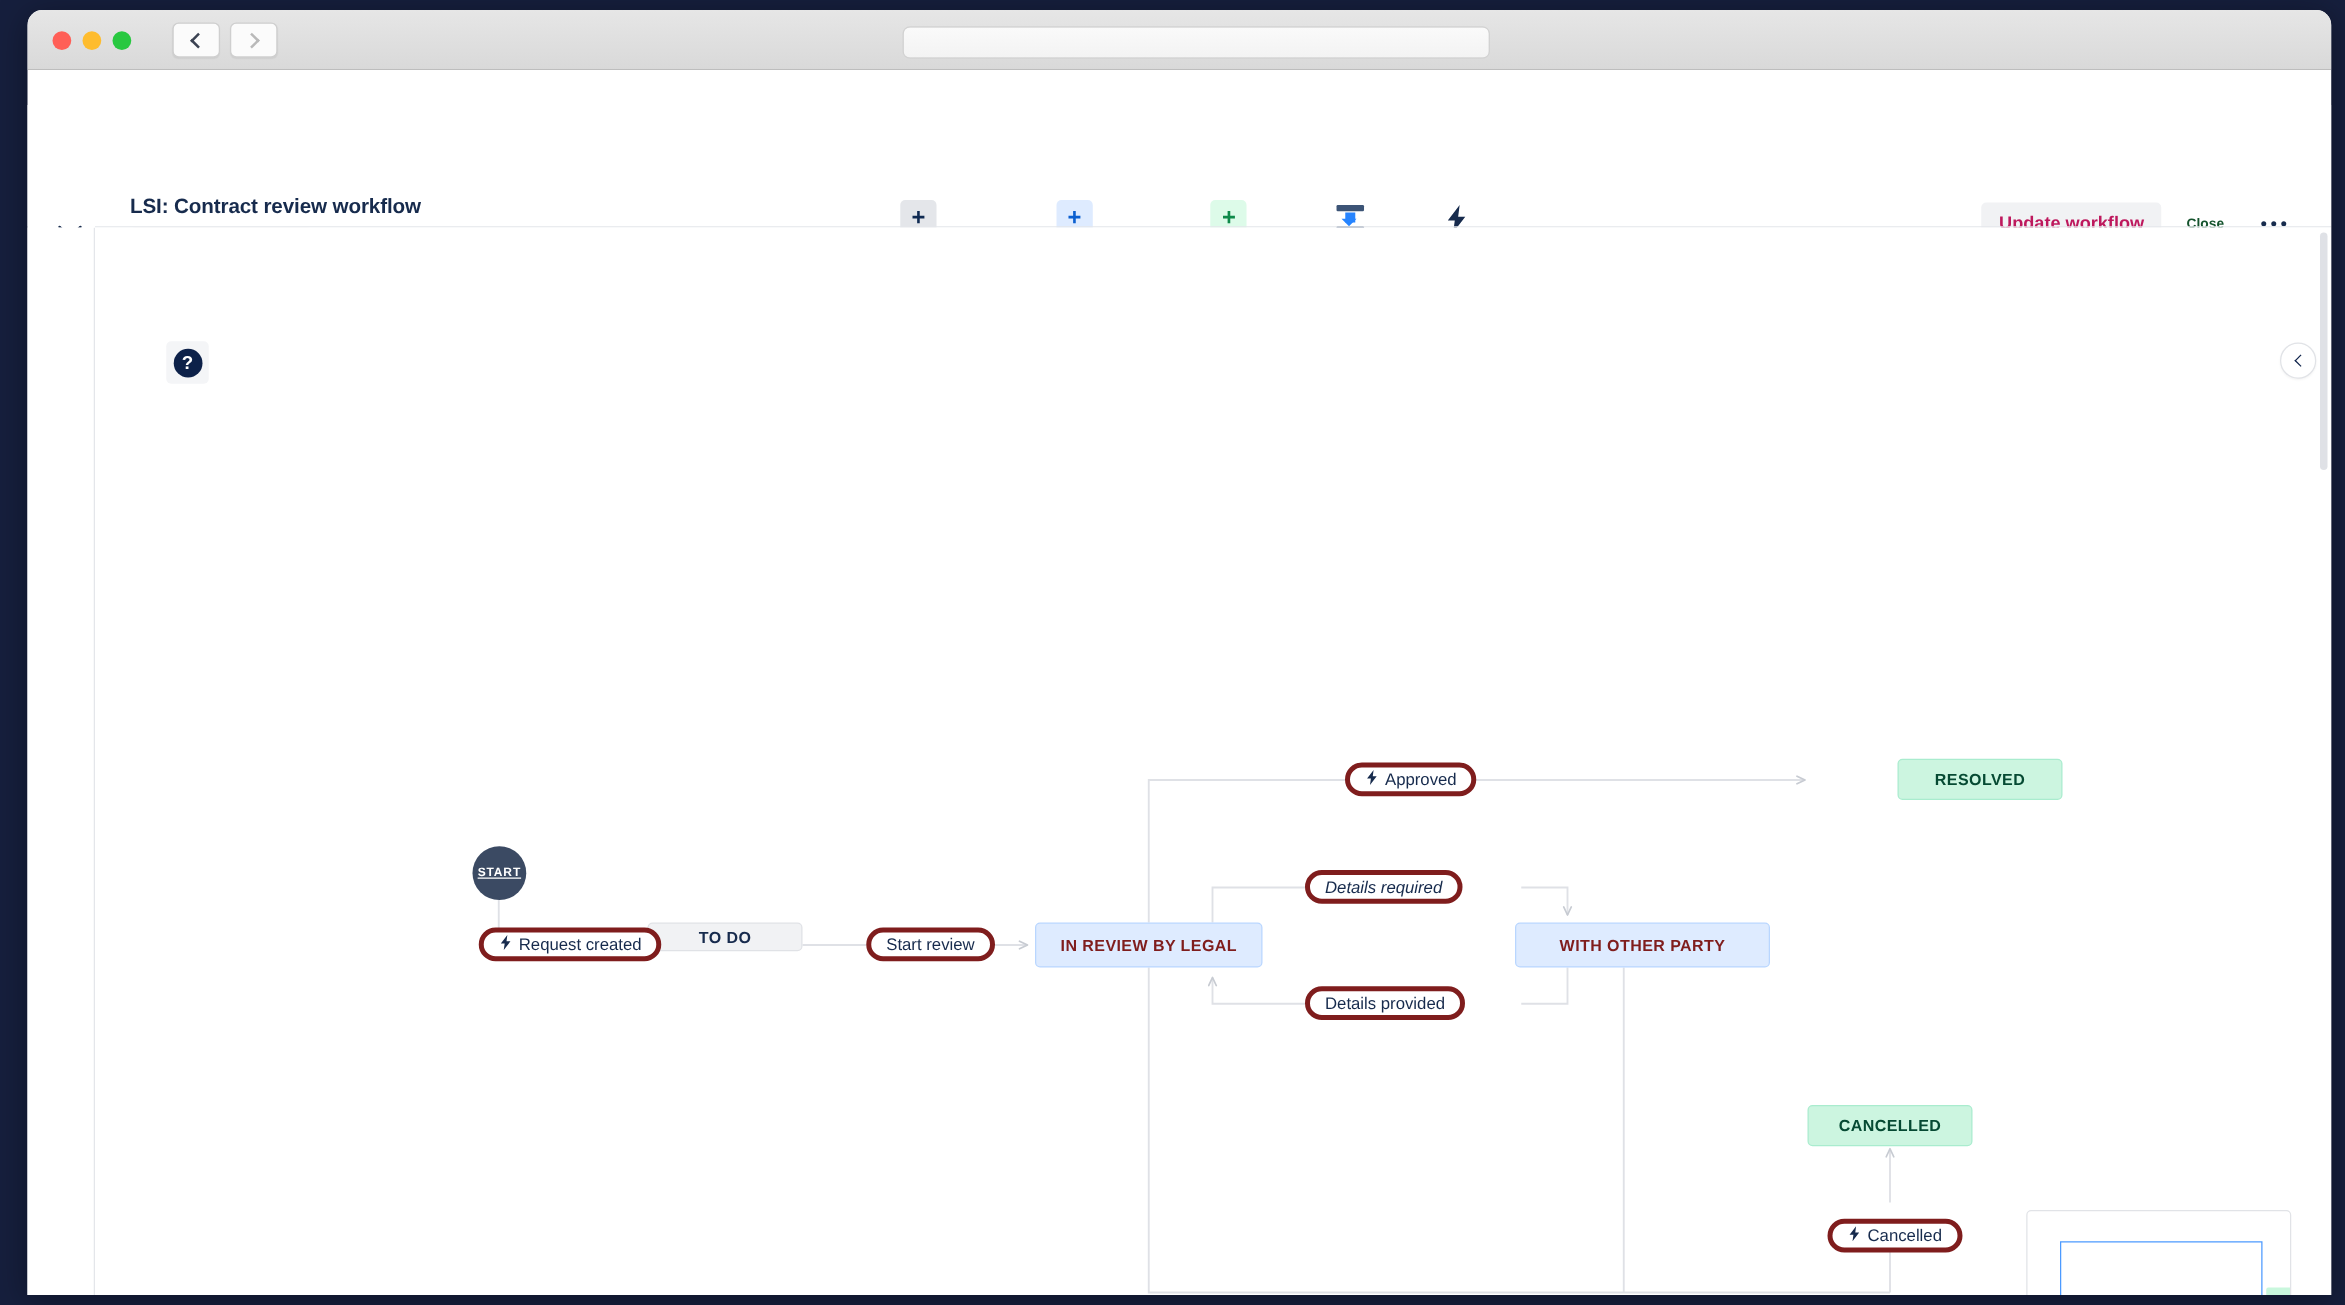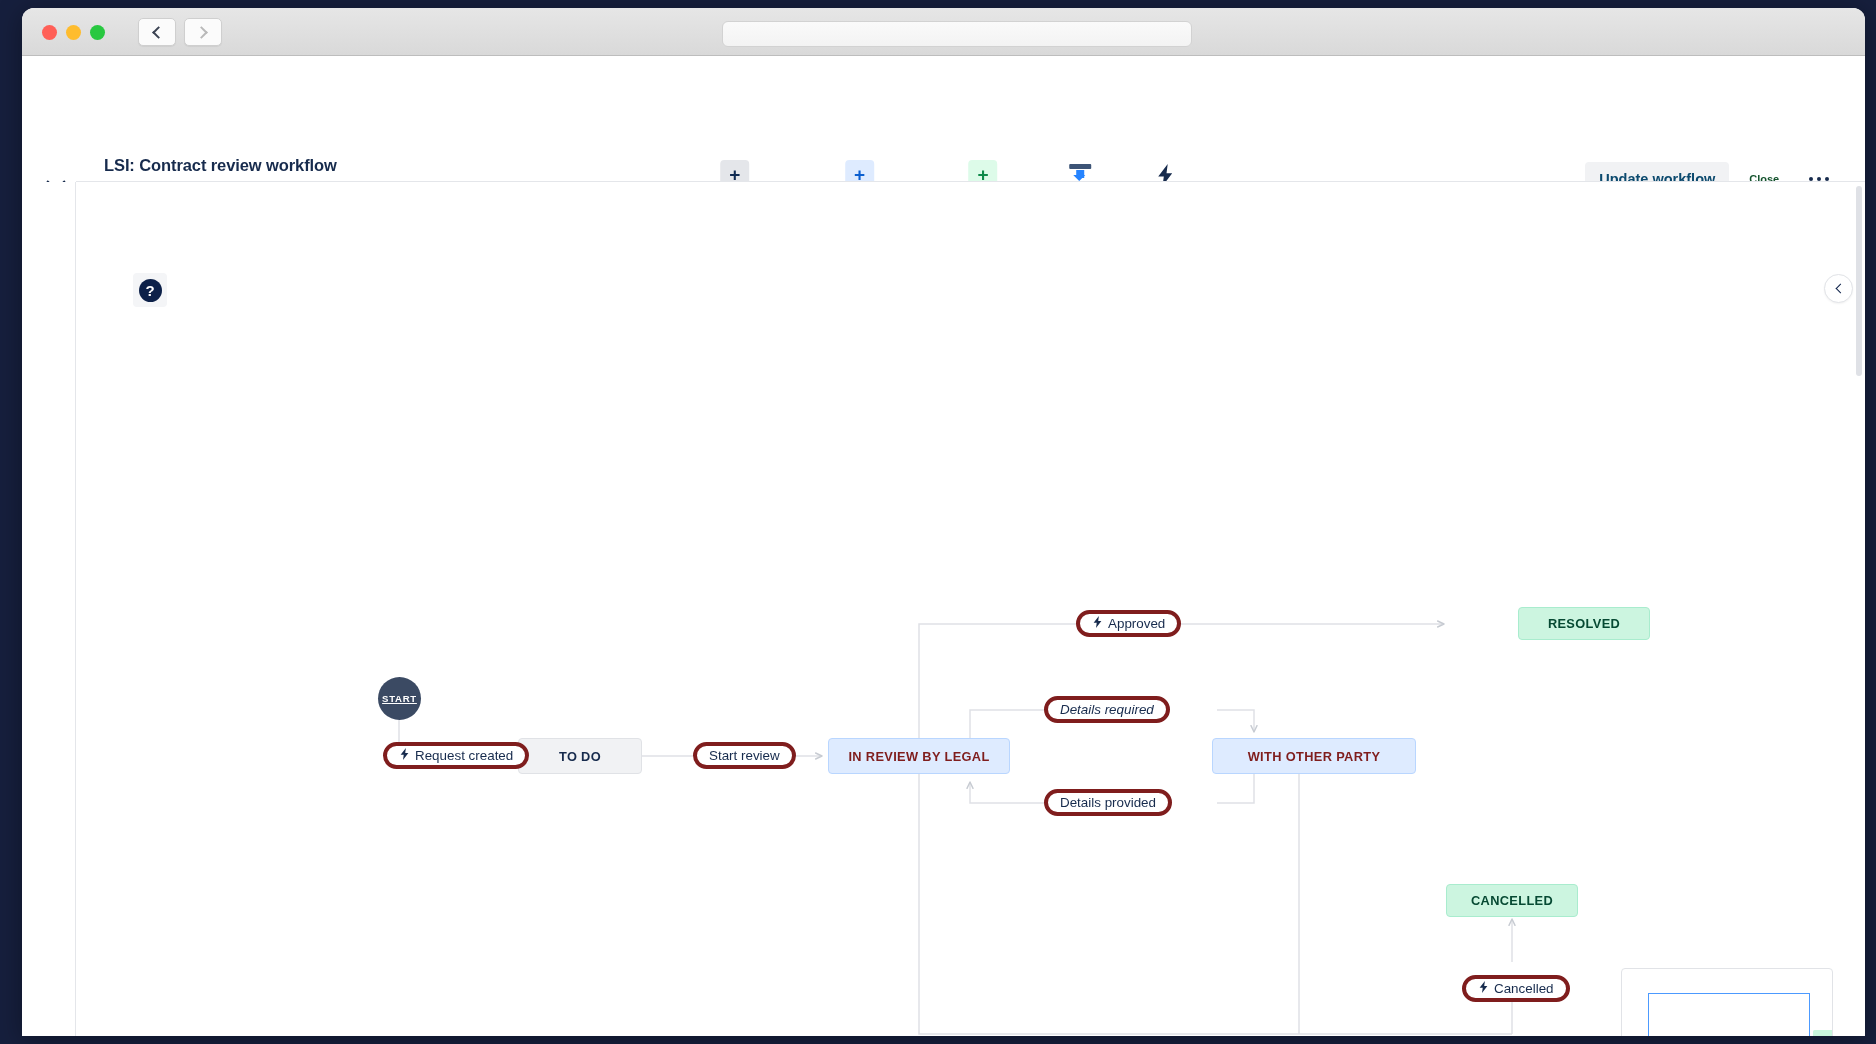--- a/index.html
+++ b/index.html
@@ -142,21 +142,21 @@
     border-left: 6.5px solid transparent;
     border-right: 6.5px solid transparent;
     border-top: 6.5px solid #2684ff;
   }
 
   .hdr-right {
     position: absolute; right: 26px; top: 78px;
     display: flex; align-items: center; gap: 6px;
   }
   .btn-update {
-    background: #f1f2f4; color: #0c4a6e;
+    background: #f1f2f4; color: #be185d;
     border: none; border-radius: 4px;
     padding: 9px 14px;
     font-size: 14.5px; font-weight: 600;
     font-family: inherit;
     cursor: not-allowed;
   }
   .btn-close {
     background: transparent; color: #14532d;
     border: none; border-radius: 4px;
     padding: 9px 14px;
@@ -389,21 +389,21 @@
             <path d="M897,592 L897,852 L1490,852"></path>
             <path d="M1277,592 L1277,852"></path>
 
             <path d="M1490,852 L1490,806"></path>
             <path d="M1490,780 L1490,737" marker-end="url(#ah)"></path>
           </g>
         </svg>
 
         <div class="start-node" style="left:356px; top:495px;text-decoration:underline;">START</div>
 
-        <div class="node todo" style="left:496px; top:556px; width:124px; height:36px;">TO DO</div>
+        <div class="node todo" style="left:496px; top:556px; width:124px; height:23px;">TO DO</div>
         <div class="node prog" style="left:806px; top:556px; width:182px; height:36px;">IN REVIEW BY LEGAL</div>
         <div class="node prog" style="left:1190px; top:556px; width:204px; height:36px;">WITH OTHER PARTY</div>
         <div class="node done" style="left:1496px; top:425px; width:132px; height:33px;">RESOLVED</div>
         <div class="node done" style="left:1424px; top:702px; width:132px; height:33px;">CANCELLED</div>
 
         <div class="pill" style="left:361px; top:560px;">
           <span class="bolticon">
             <svg width="11" height="14" viewBox="0 0 20 22">
                 <path d="M12.5 0 L3 12.4 H8.6 L7.3 22 L17 9.3 H11.3 Z" fill="#172b4d"></path>
               </svg>

